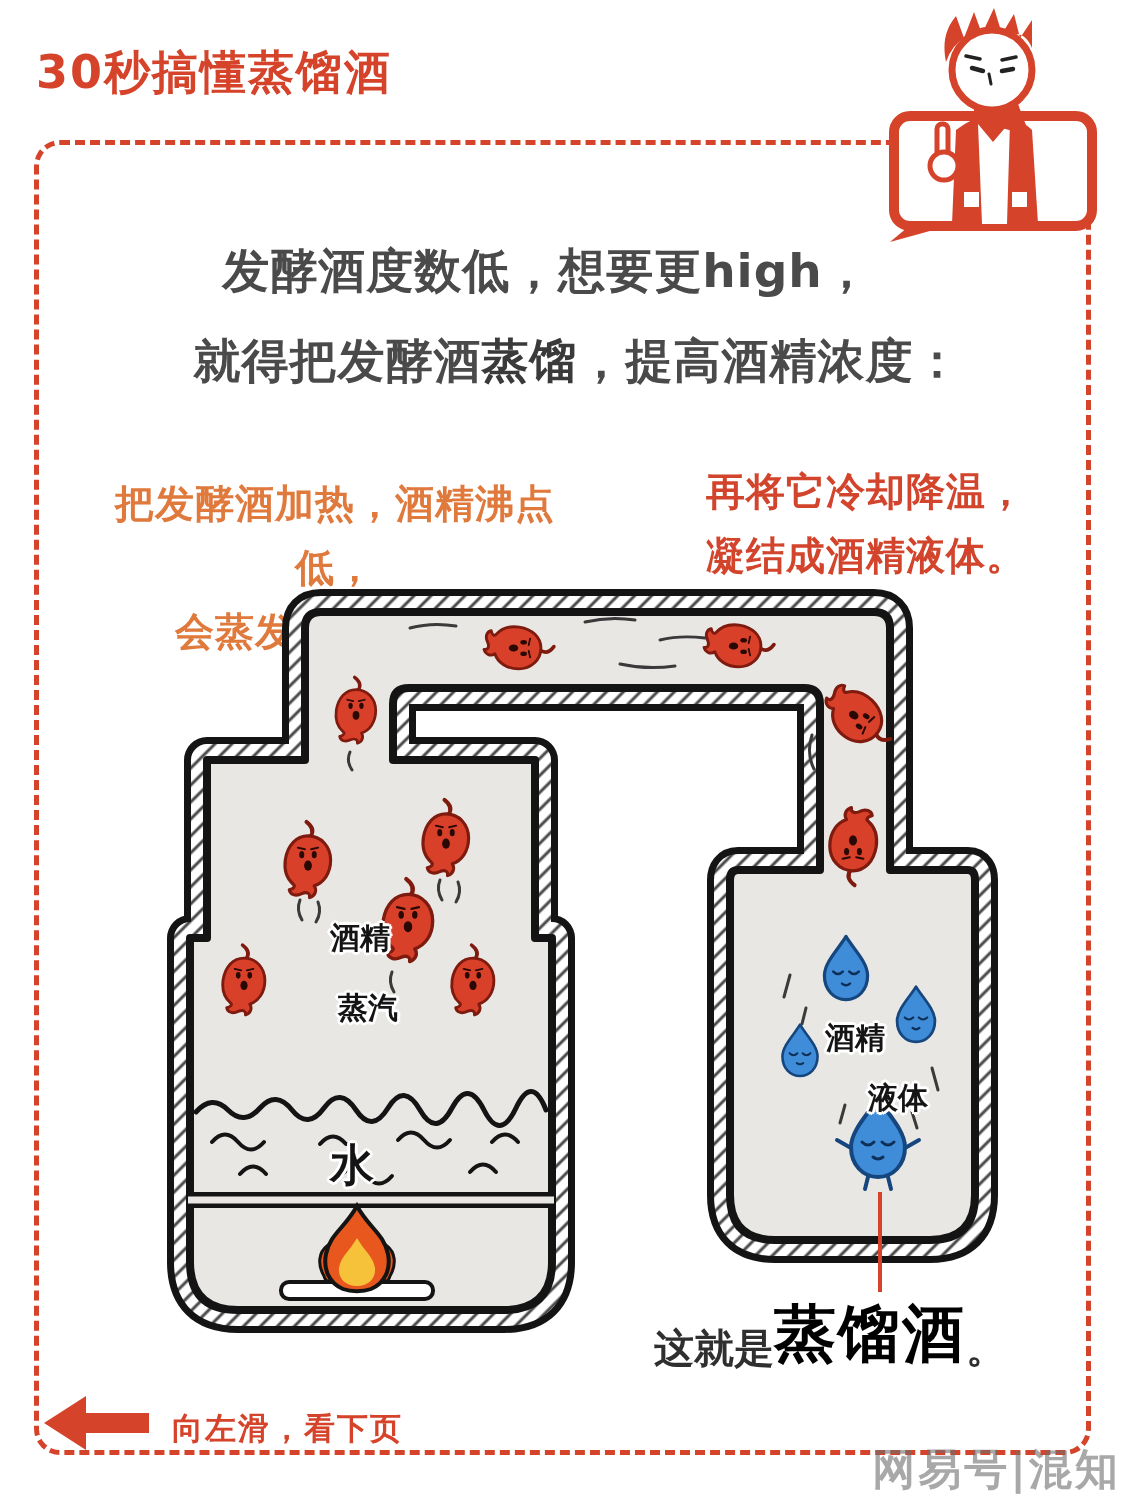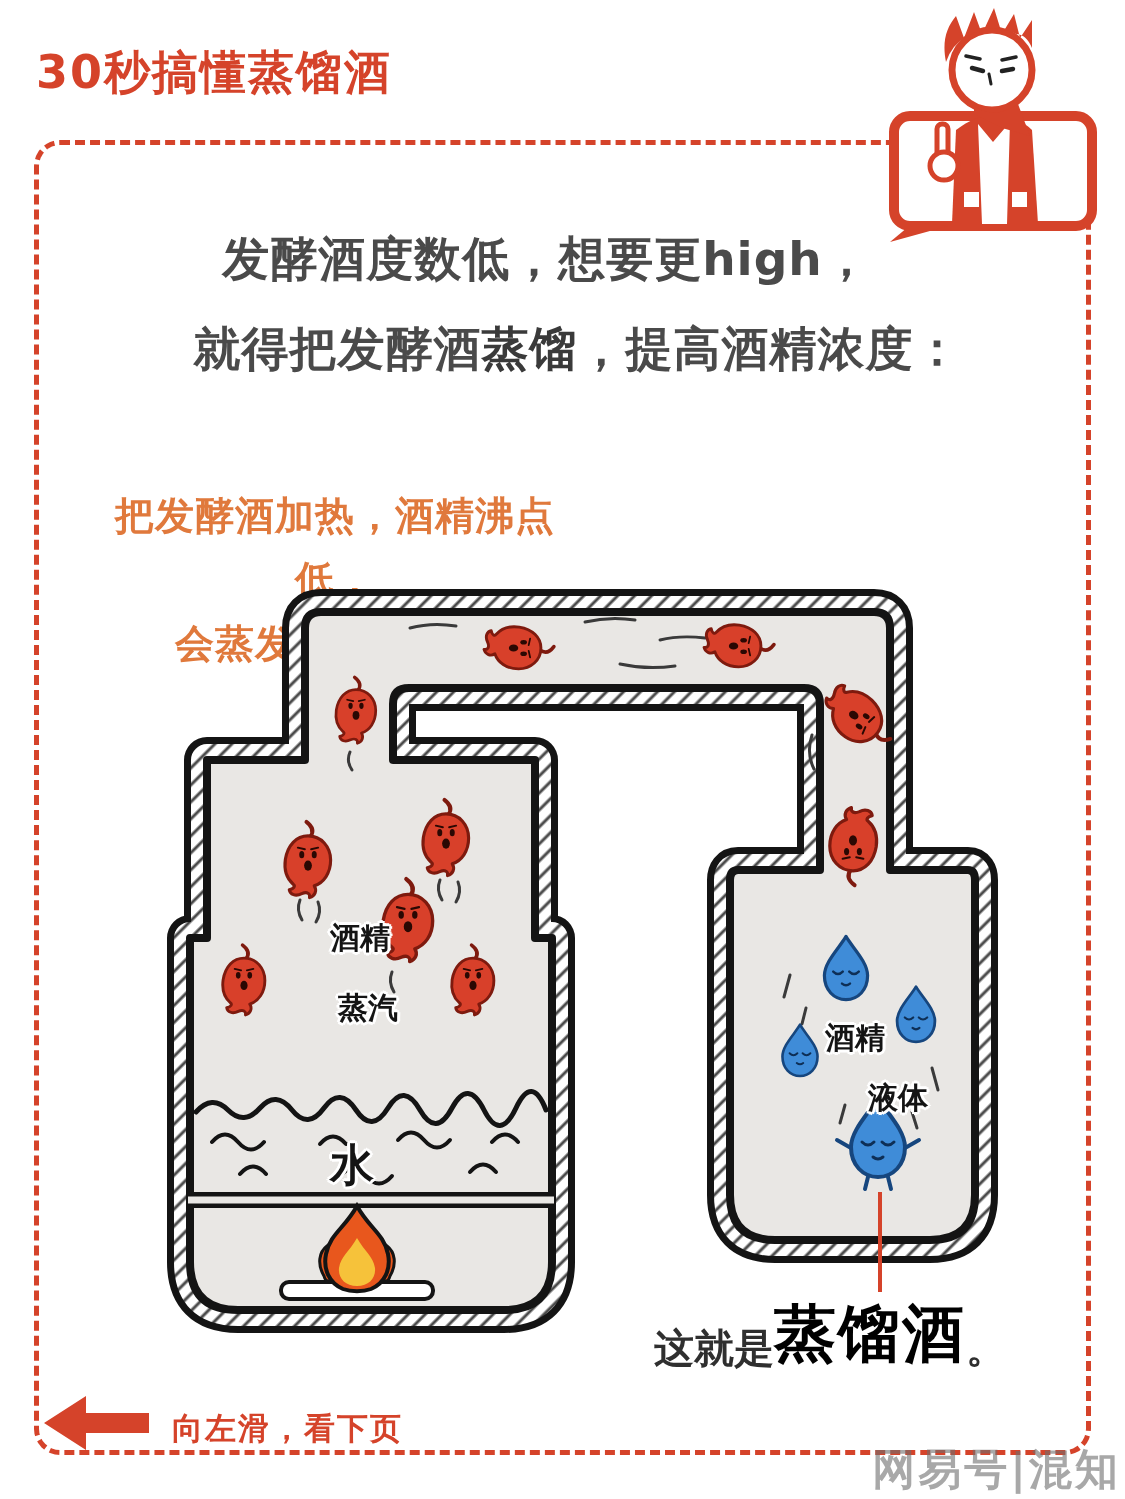--- a/index.html
+++ b/index.html
@@ -18,29 +18,29 @@
 
   
   .frame{
     left:34px;top:140px;width:1057px;height:1315px;box-sizing:border-box;
     border:5px dashed #d5432a;border-radius:26px;
   }
 
   
   .intro{
     left:0;width:1093px;text-align:center;color:#4a4a4a;
-    font-size:47px;font-weight:600;letter-spacing:1px;white-space:nowrap;
+    font-size:47px;font-weight:600;letter-spacing:1px;white-space:nowrap;margin-top:12px;
   }
   .intro .strong{font-weight:900;color:#3a3a3a;}
   .intro1{top:228px;}
   .intro2{top:318px;padding-left:31px;}
 
   
   .note{font-size:39px;line-height:64px;font-weight:600;text-align:center;letter-spacing:1px;}
-  .note-heat{left:78px;top:484px;width:514px;color:#e0793c;}
+  .note-heat{left:78px;top:472px;width:514px;color:#e0793c;}
   .note-cool{left:698px;top:460px;width:336px;color:#d2452c;}
 
   
   .d-label{
     position:absolute;transform:translateX(-50%);
     font-size:30px;font-weight:800;color:#141414;white-space:nowrap;z-index:6;
     text-shadow:3px 0 0 #fff,-3px 0 0 #fff,0 3px 0 #fff,0 -3px 0 #fff,
       2px 2px 0 #fff,-2px 2px 0 #fff,2px -2px 0 #fff,-2px -2px 0 #fff;
   }
   .water-label{font-size:44px;}
@@ -82,20 +82,22 @@
 <div class="abs intro intro1">发酵酒度数低，想要更high，</div>
 <div class="abs intro intro2">
   <span>就得把发酵酒</span><span class="strong">蒸馏</span><span>，提高酒精浓度：</span>
 </div>
 
 <div class="abs note note-heat">
   <div>把发酵酒加热，酒精沸点低，</div>
   <div>会蒸发成酒蒸汽，</div>
 </div>
 <div class="abs note note-cool">
+  <div>再将它冷却降温，</div>
+  <div>凝结成酒精液体。</div>
 </div>
 
 <svg class="abs diagram-svg" width="1125" height="1499" viewBox="0 0 1125 1499">
   <defs>
     <pattern id="hatch" patternUnits="userSpaceOnUse" width="12" height="12" patternTransform="rotate(45)">
       <rect width="12" height="12" fill="#ffffff"></rect>
       <line x1="6" y1="0" x2="6" y2="12" stroke="#4a4a4a" stroke-width="3"></line>
     </pattern>
 
     <g id="vapor-shape">

